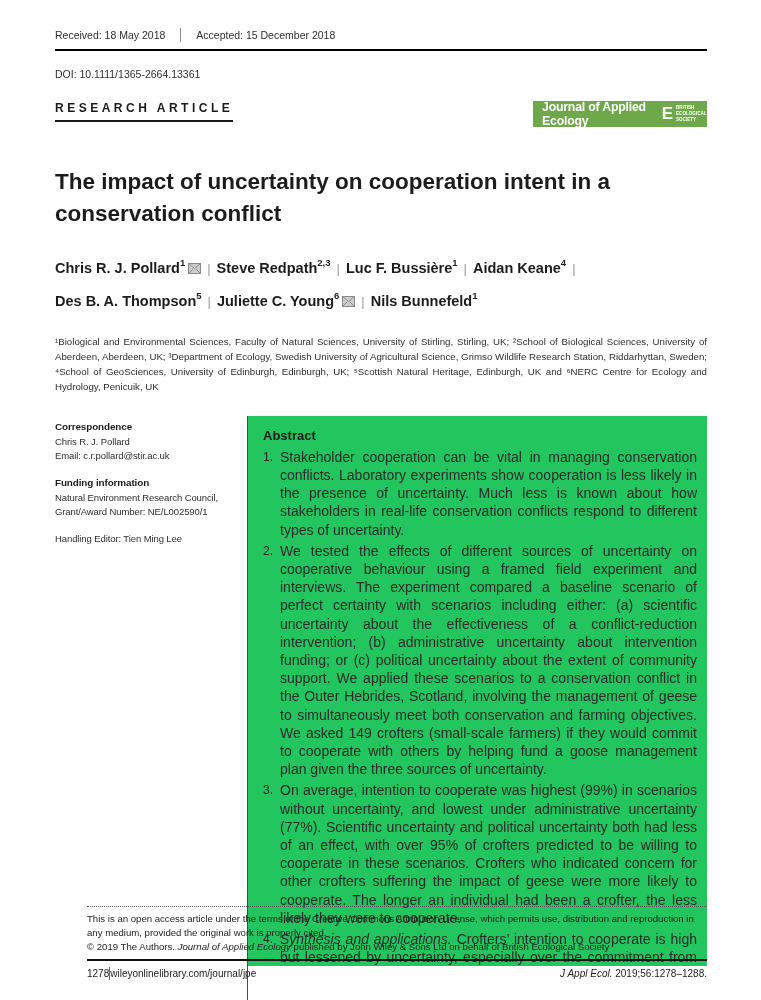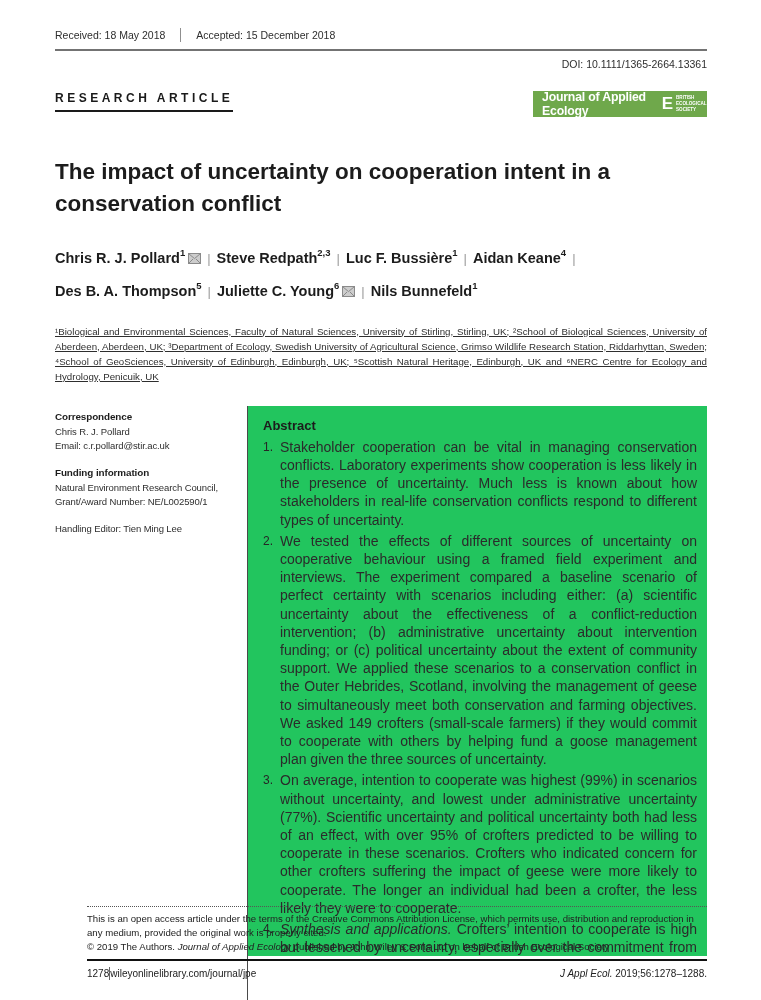--- a/index.html
+++ b/index.html
@@ -11,24 +11,24 @@
     background: #fff;
     padding: 28px 54px 0 55px;
     overflow: hidden;
     color: #262626;
   }
   
   .dates-row {
     display: flex; align-items: center; gap: 15px;
     font-size: 10.5px; color: #2e2e2e;
     padding-bottom: 7px;
-    border-bottom: 2px solid #737373;
+    border-bottom: 2px solid #000000;
   }
   .vsep { width: 1px; height: 14px; background: #8f8f8f; }
-  .doi-row { margin-top: 7px; font-size: 10.5px; color: #2e2e2e; text-align: right; }
+  .doi-row { margin-top: 17px; font-size: 10.5px; color: #2e2e2e; }
 
   
   .header-row {
     margin-top: 21px;
     display: flex; justify-content: space-between; align-items: flex-start;
   }
   .article-type {
     font-size: 12px; font-weight: bold; letter-spacing: 3.5px;
     color: #1a1a1a; padding-bottom: 5px;
     border-bottom: 2.5px solid #1a1a1a;
@@ -58,21 +58,20 @@
     line-height: 2.3;
   }
   .authors sup { font-size: 9.5px; position: relative; top: -1px; }
   .pipe { color: #9a9a9a; font-weight: normal; padding: 0 6px; font-size: 13px; }
   .env { margin-left: 3px; position: relative; top: 1px; display: inline-block; }
 
   .affiliations {
     margin-top: 15px;
     font-size: 9.7px; line-height: 1.55; color: #2e2e2e;
     text-align: justify;
-    text-decoration: underline;
   }
 
   
   .two-col { margin-top: 22px; display: flex; align-items: stretch; height: 658px; }
   .sidebar {
     width: 193px; flex-shrink: 0;
     padding-right: 6px;
     border-right: 1px solid #4a4a4a;
     font-size: 9.5px; line-height: 1.5; color: #2e2e2e;
     letter-spacing: -0.1px;

